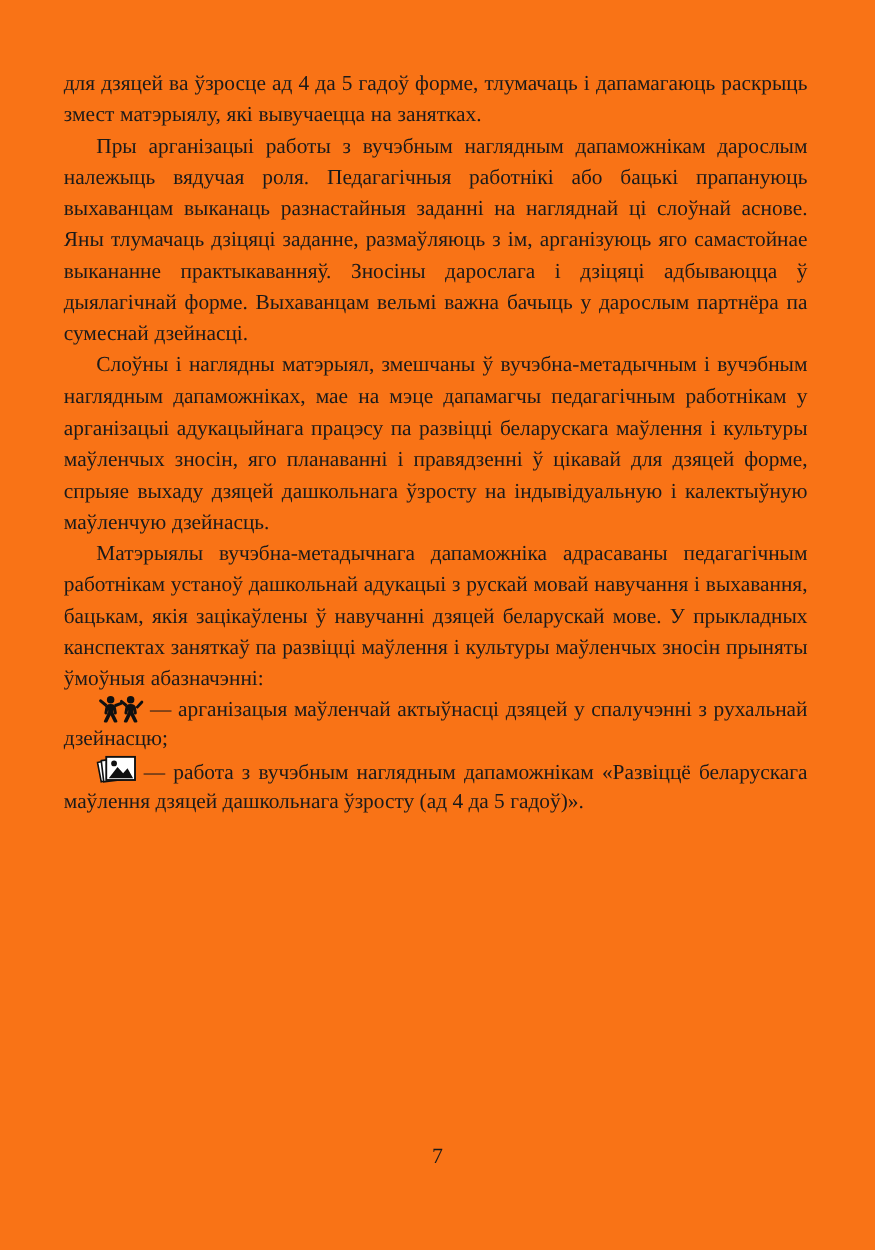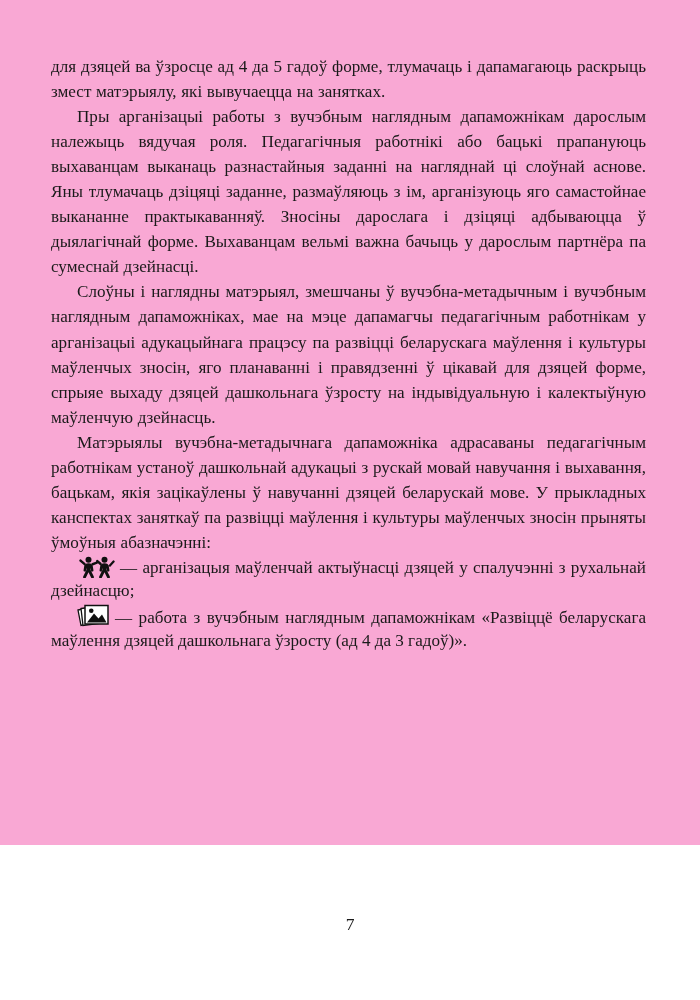--- a/index.html
+++ b/index.html
@@ -13,22 +13,22 @@
     position: relative;
     font-family: "Liberation Serif", "DejaVu Serif", serif;
     color: #1a1a1a;
     overflow: hidden;
   }
 
   .page {
     position: absolute;
     left: 0; top: 0;
     width: 700px;
-    height: 845px;
-    background: #f9a8d4;
+    height: 1000px;
+    background: #f97316;
   }
 
   .text-column {
     position: absolute;
     left: 51px;
     top: 54px;
     width: 595px;
   }
 
   p.para {
@@ -132,20 +132,20 @@
 
             <polygon points="8,11 48,6 52,40 12,45" fill="#ffffff" stroke="#101010" stroke-width="2.6"></polygon>
 
             <rect x="16" y="5" width="46" height="37" fill="#ffffff" stroke="#101010" stroke-width="3"></rect>
 
             <circle cx="28.5" cy="15.5" r="4.6" fill="#101010"></circle>
 
             <polygon points="20,39 34,21 43,31 50,23 59,39" fill="#101010"></polygon>
           </g>
         </svg>
-      </span><span>—</span>&nbsp;<span>работа з вучэбным наглядным дапаможнікам «Развіццё беларускага маўлення дзяцей дашкольнага ўзросту (ад 4 да 3 гадоў)».</span>
+      </span><span>—</span>&nbsp;<span>работа з вучэбным наглядным дапаможнікам «Развіццё беларускага маўлення дзяцей дашкольнага ўзросту (ад 4 да 5 гадоў)».</span>
     </p>
 
   </div>
 
   <div class="page-number">7</div>
 
 </div>
 
 </body></html>

